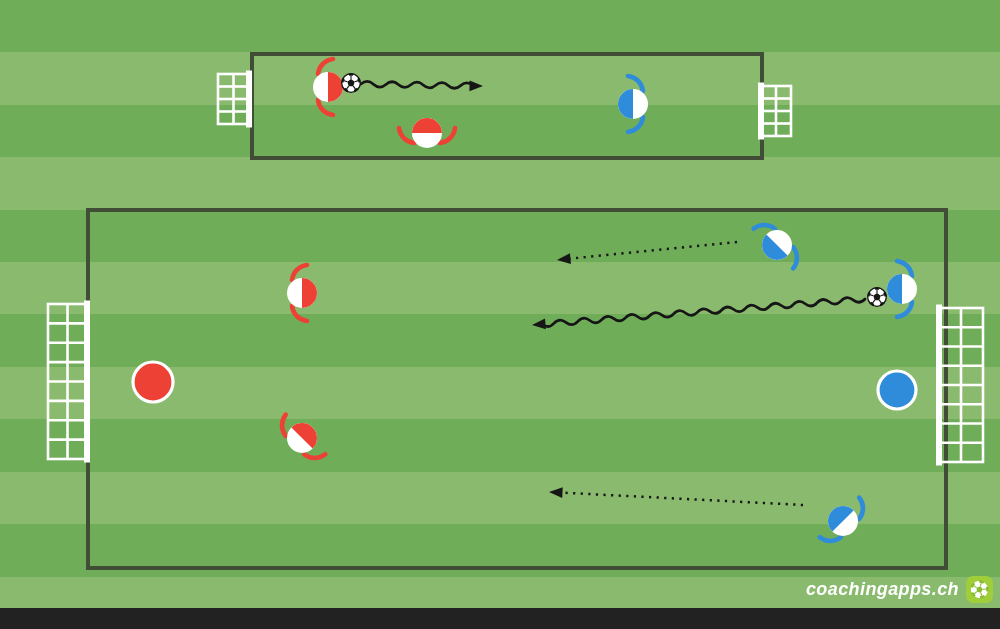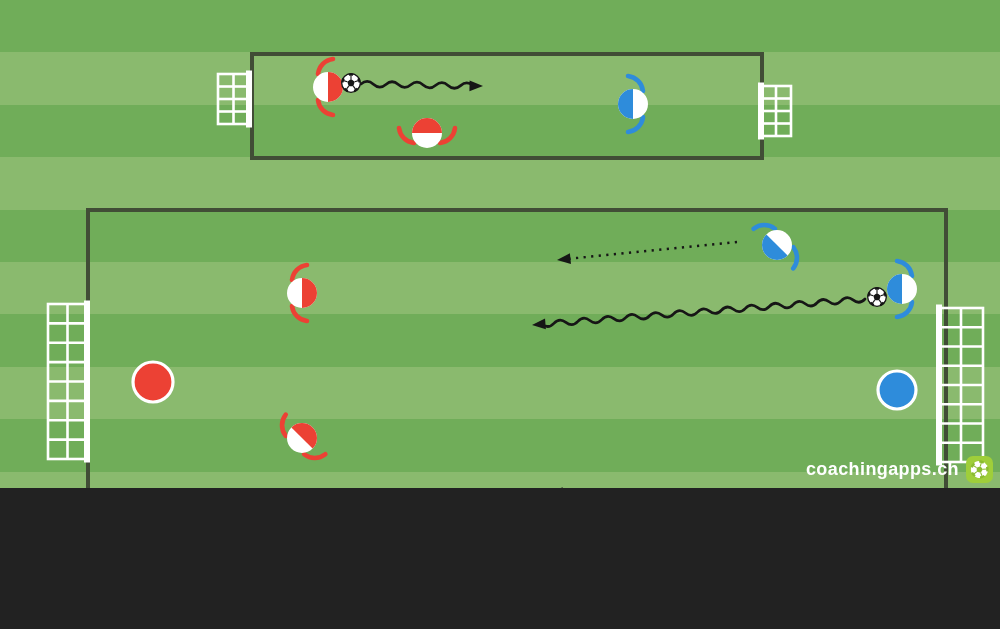--- a/index.html
+++ b/index.html
@@ -1,23 +1,24 @@
 <!DOCTYPE html>
 <html><head>
 <meta charset="utf-8">
 <style>
   html,body{margin:0;padding:0;background:#222;}
   #stage{
     position:relative;
-    width:1000px;height:488px;
+    width:1000px;height:608px;
     overflow:hidden;
     background:repeating-linear-gradient(180deg,
       #70ad59 0px, #70ad59 52.42px,
       #8aba6e 52.42px, #8aba6e 104.83px);
     font-family:"Liberation Sans", sans-serif;
+    font-style:italic;
   }
   #board{position:absolute;left:0;top:0;}
   .watermark{
     position:absolute;right:7px;bottom:5px;
     display:flex;align-items:center;gap:7px;
     pointer-events:none;
   }
   .watermark .wm-text{
     color:#ffffff;font-size:18px;font-weight:bold;
     letter-spacing:0.4px;

